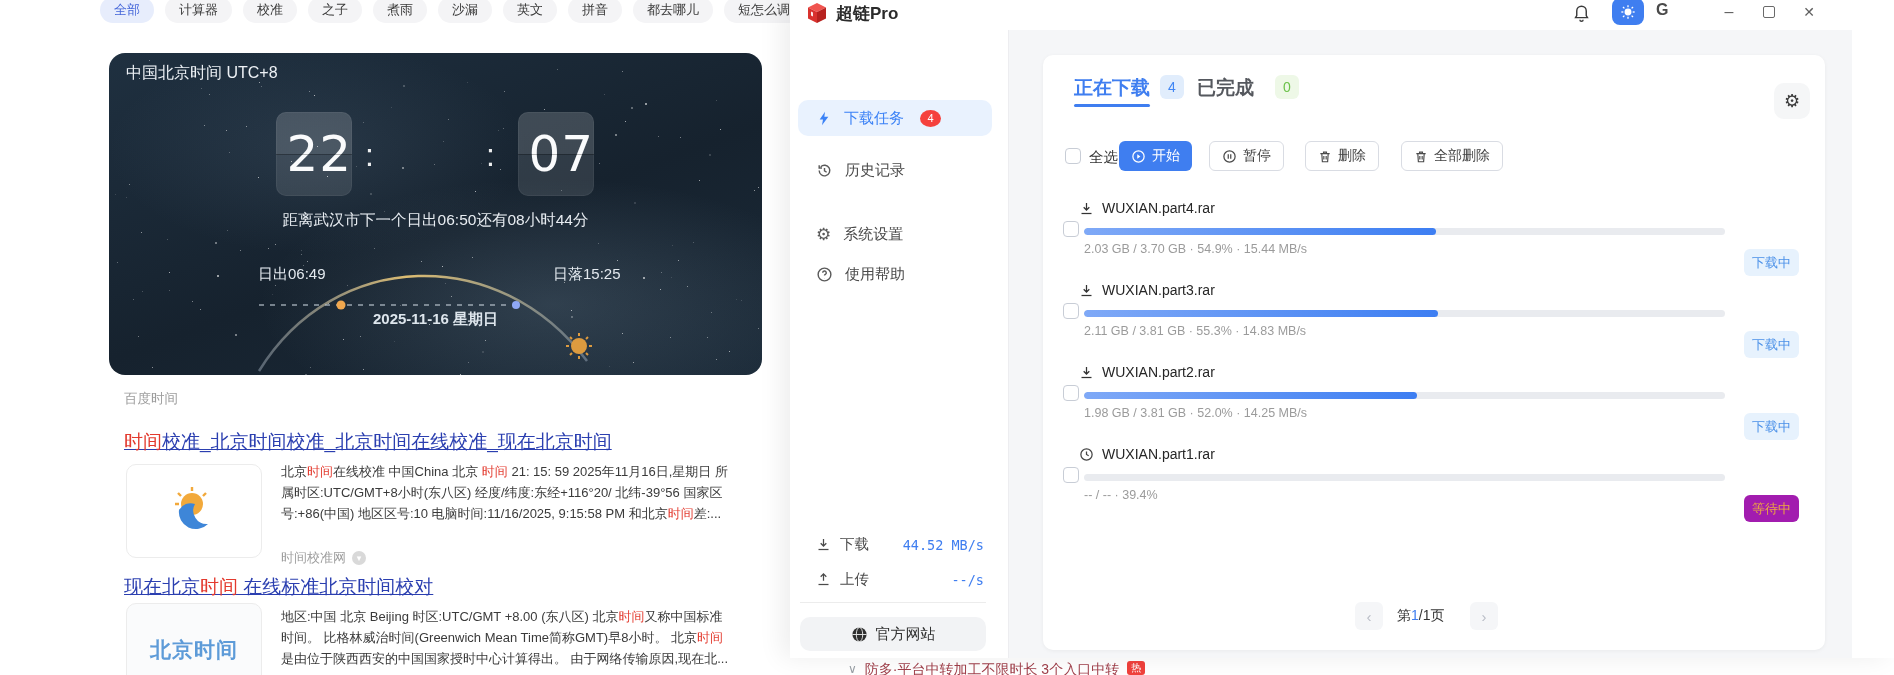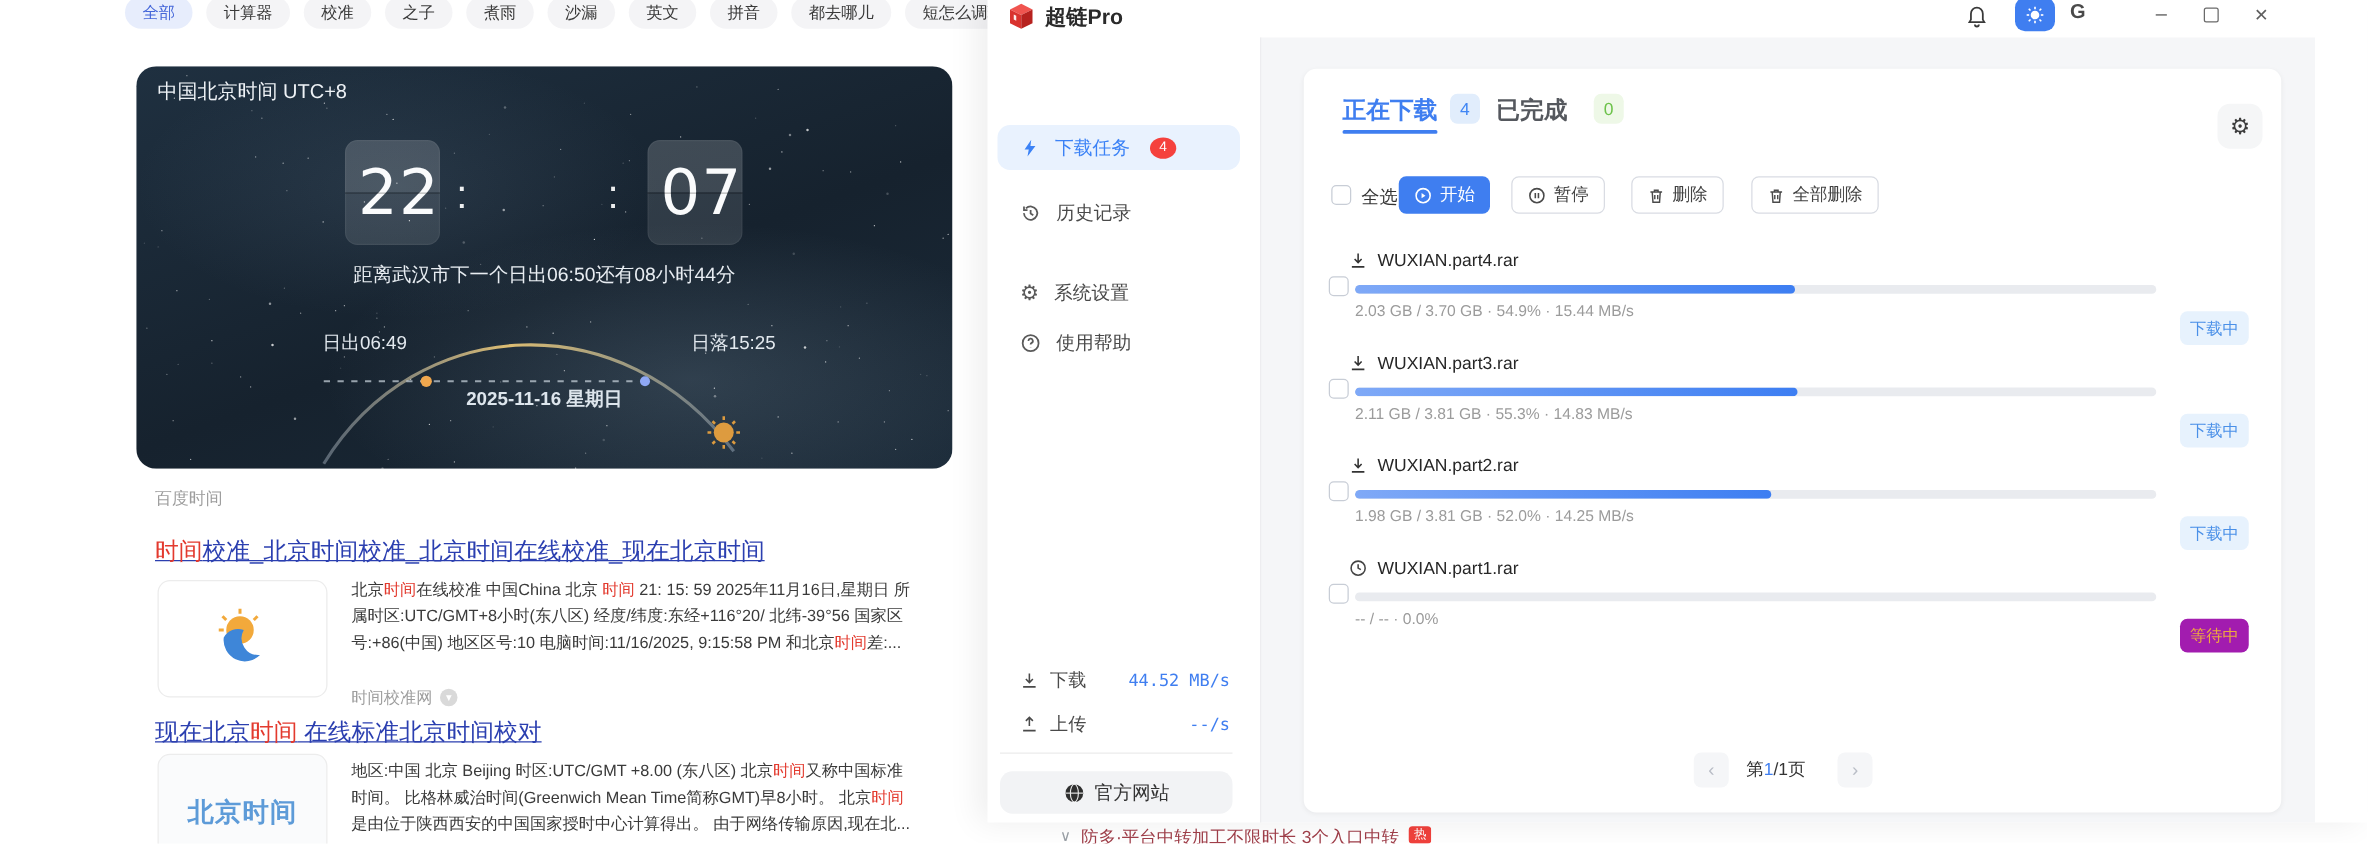--- a/index.html
+++ b/index.html
@@ -512,21 +512,21 @@
         <div class="rname">
           <svg width="15" height="15" viewBox="0 0 24 24" fill="none" stroke="#444" stroke-width="2">
               <circle cx="12" cy="12" r="9"></circle>
               <path d="M12 7v5l3.5 2"></path>
             </svg>
           <span>WUXIAN.part1.rar</span>
         </div>
         <div class="rbar">
             <i class="rfill" style="width: 0%;"></i>
           </div>
-        <div class="rstat">-- / -- · 0.0%</div>
+        <div class="rstat">-- / -- · 39.4%</div>
         <span class="rbdg b-wait">等待中</span>
       </div>
 
       <div class="pgbtn" style="left:312px;">‹</div>
       <div id="pglabel"><span>第</span><span class="pgnum">1</span><span>/1页</span></div>
       <div class="pgbtn" style="left:427px;">›</div>
     </div>
   </div>
 </div>
 

